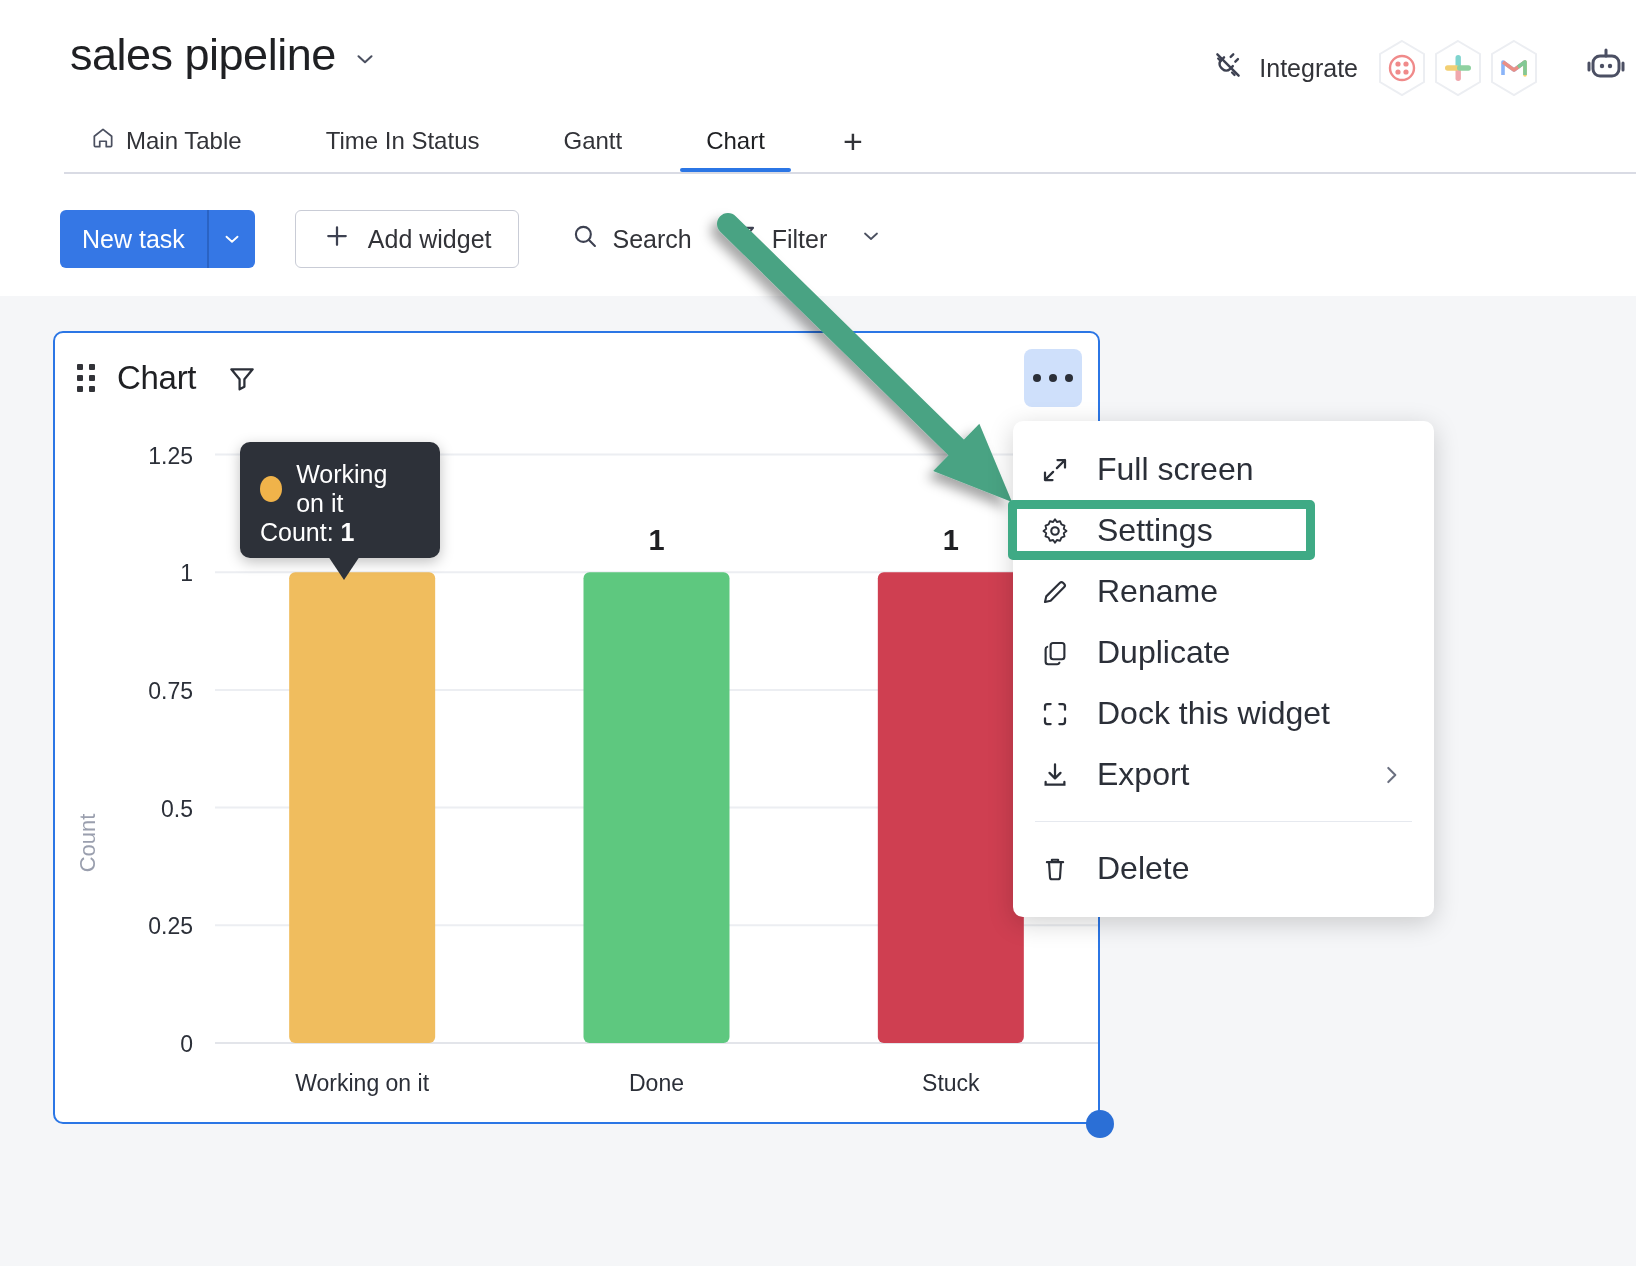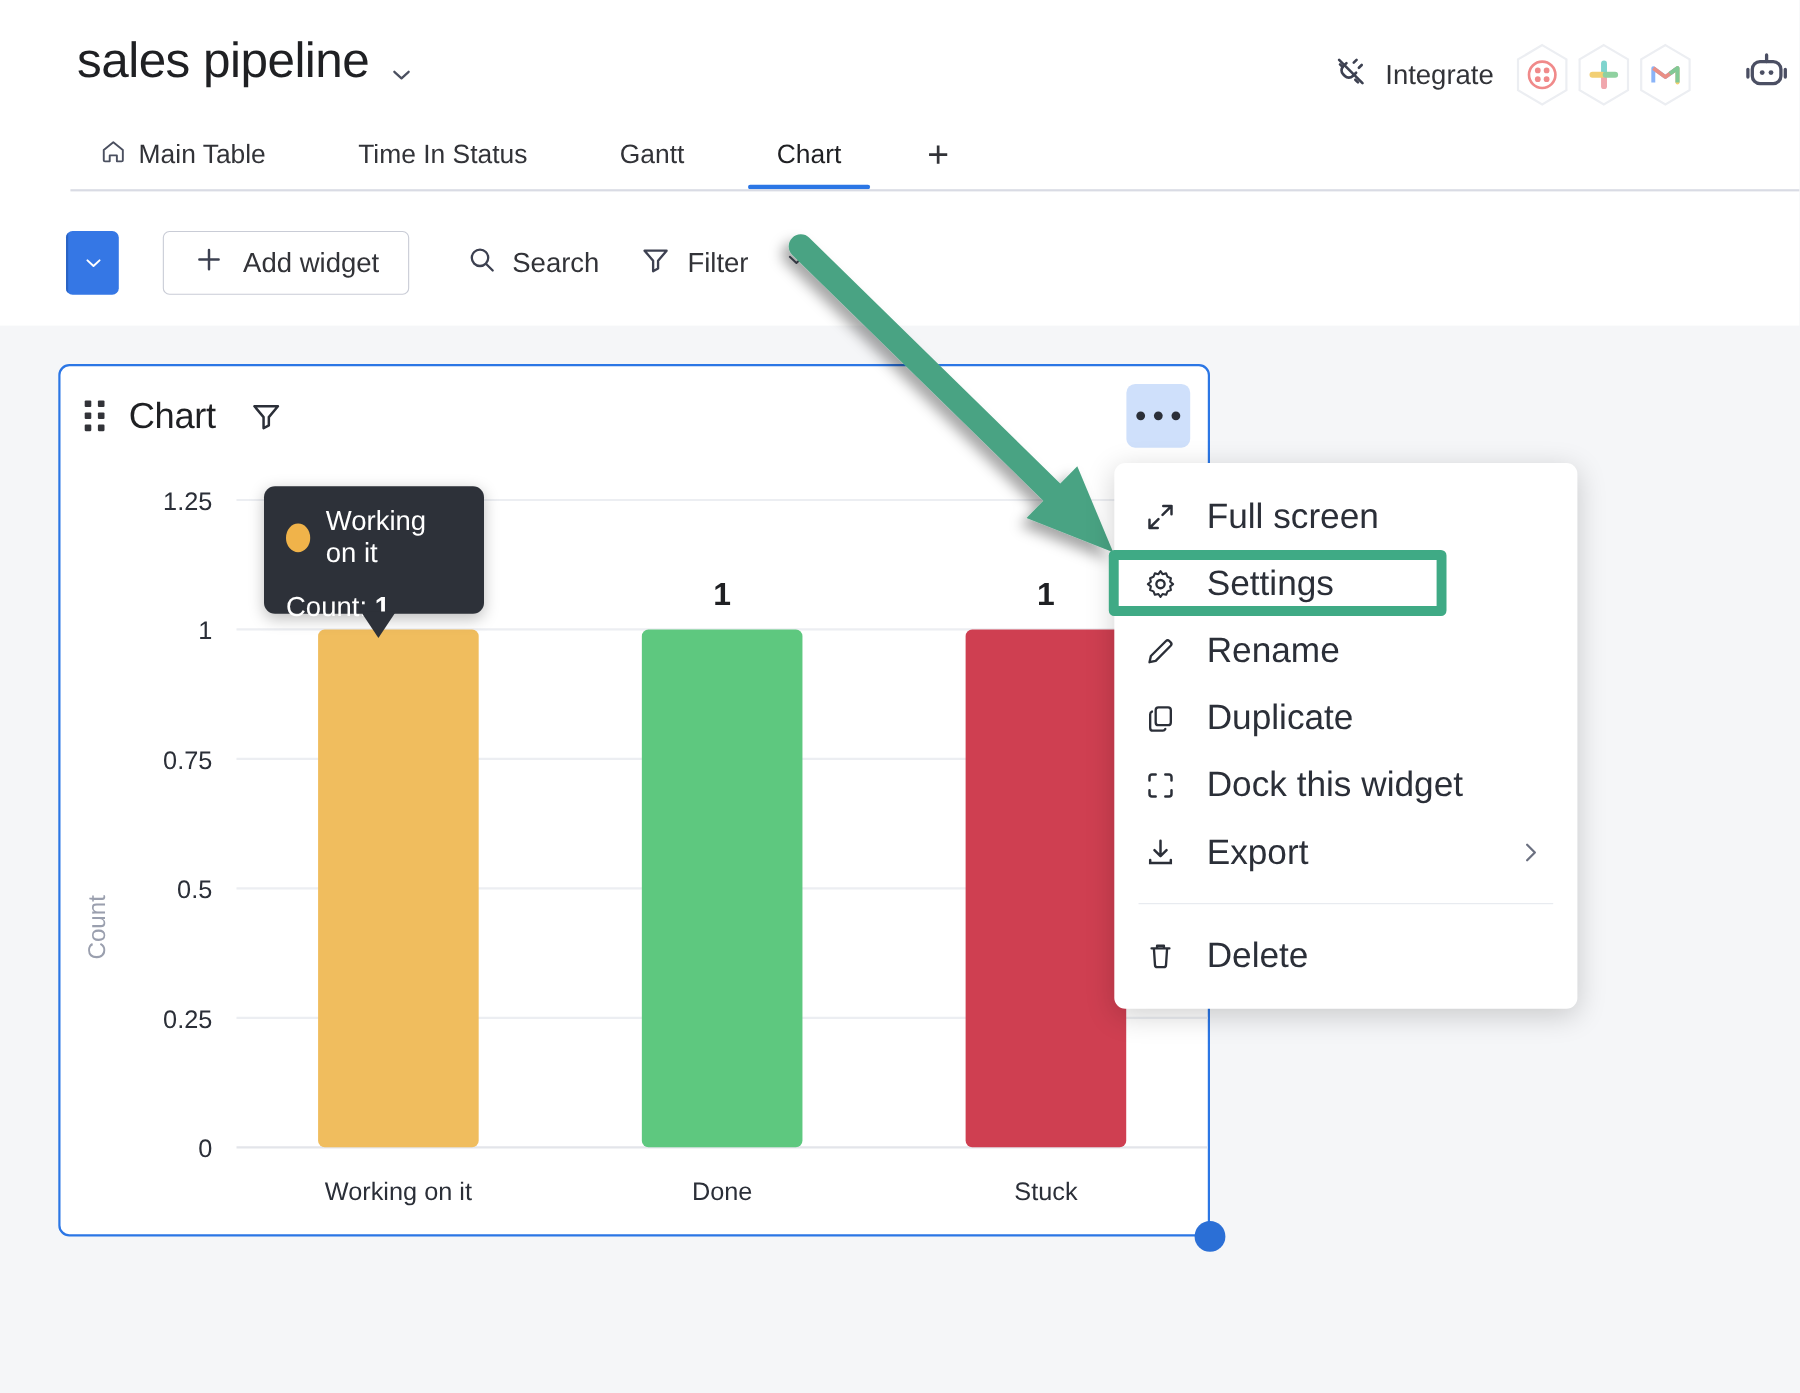--- a/index.html
+++ b/index.html
@@ -13,21 +13,21 @@
 
   
   .header-band {
     position: absolute; left: 0; top: 0; width: 1636px; height: 296px;
     background: #ffffff;
   }
 
   
   .board-title-row {
     position: absolute; left: 70px; top: 32px;
-    display: flex; align-items: flex-end; gap: 16px;
+    display: flex; align-items: center; gap: 16px;
   }
   .board-title {
     font-size: 45px; font-weight: 400; color: #1f2023; letter-spacing: -0.5px;
     line-height: 1;
   }
   .chev-down {
     width: 26px; height: 26px; position: relative; top: 4px;
   }
 
   
@@ -155,21 +155,21 @@
   .tooltip {
     position: absolute; left: 240px; top: 442px;
     width: 200px; height: 116px;
     background: #2d3139; border-radius: 10px;
     box-shadow: 0 4px 14px rgba(0,0,0,.25);
     padding: 18px 20px 0 20px;
   }
   .tt-row1 { display: flex; align-items: center; gap: 14px; }
   .tt-swatch { width: 26px; height: 26px; border-radius: 50%; background: #f0b34a; }
   .tt-label { color: #fff; font-size: 25px; }
-  .tt-row2 { margin-top: 20px; color: #fff; font-size: 25px; }
+  .tt-row2 { color: #fff; font-size: 25px; }
   .tt-row2 b { font-weight: 700; }
   .tt-tail {
     position: absolute; left: 88px; bottom: -22px;
     width: 0; height: 0;
     border-left: 16px solid transparent;
     border-right: 16px solid transparent;
     border-top: 24px solid #2d3139;
   }
 
   
@@ -284,20 +284,21 @@
       </div>
       <div class="tab active">
         <span>Chart</span>
       </div>
       <div class="tab-plus">+</div>
     </div>
     <div class="tabs-underline"></div>
 
     <div class="toolbar">
       <div class="newtask">
+        <div class="newtask-label">New task</div>
         <div class="newtask-split"></div>
         <div class="newtask-caret">
           <svg width="22" height="22" viewBox="0 0 24 24" fill="none">
             <path d="M6 9.5L12 15L18 9.5" stroke="#ffffff" stroke-width="2" stroke-linecap="round" stroke-linejoin="round"></path>
           </svg>
         </div>
       </div>
 
       <div class="addwidget">
         <span>

